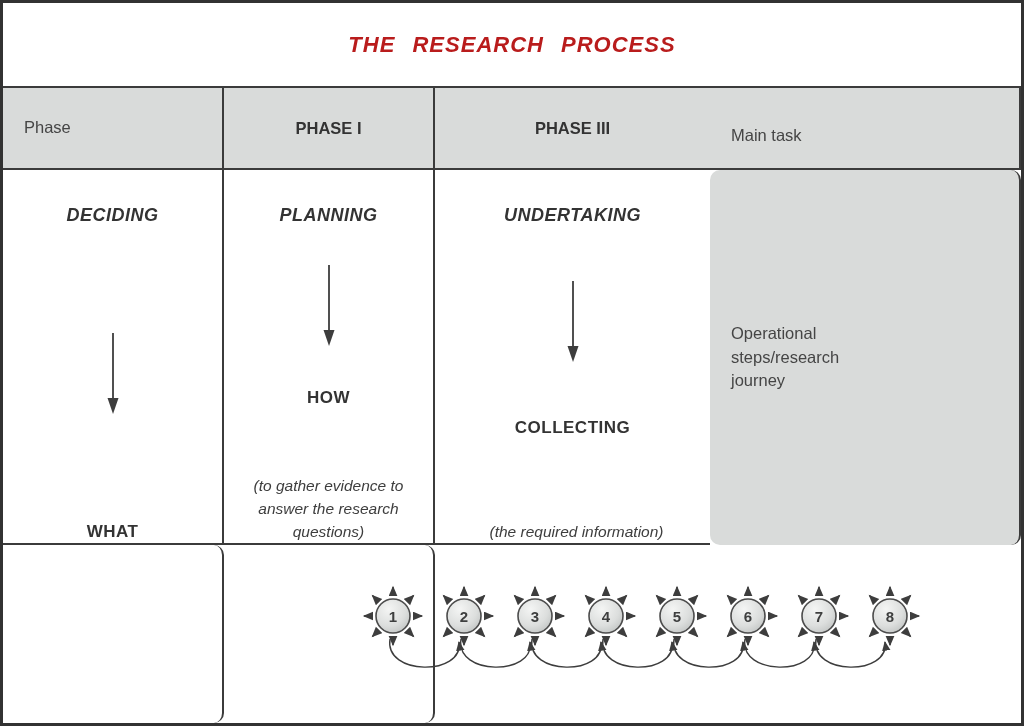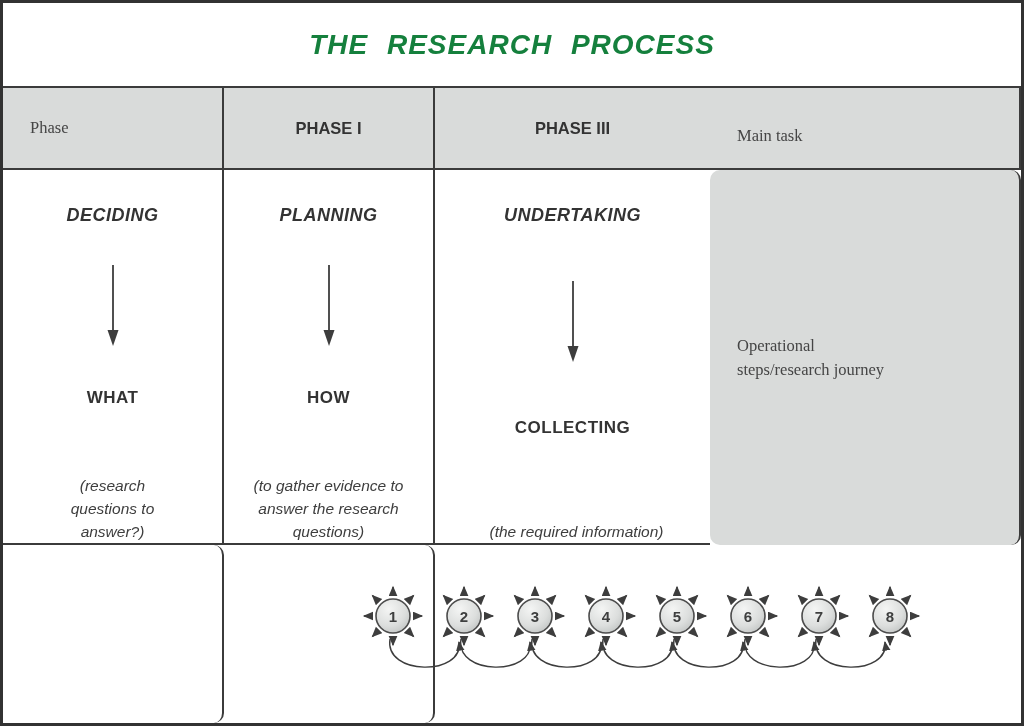--- a/index.html
+++ b/index.html
@@ -27,35 +27,34 @@
   .cell.last-row { border-bottom: none; border-radius: 10px; }
   .cell.gray { background: #d9dbda; }
 
   .title-cell {
     grid-column: 1 / 5;
     display: flex;
     align-items: center;
     justify-content: center;
   }
   .title-text {
-    font-size: 28px;
+    font-size: 22px;
     font-weight: bold;
     font-style: italic;
     letter-spacing: 1px;
     word-spacing: 10px;
-    color: #15803d;
+    color: #b91c1c;
   }
 
   .row-label {
     display: flex;
     align-items: center;
-    padding-left: 27px;
+    padding-left: 21px;
     font-size: 16.5px;
     color: #454545;
-    font-family: Liberation Serif, serif;
   }
   .row-label.top-align {
     align-items: flex-start;
     padding-top: 36px;
   }
   .row-label .label-text { line-height: 1.45; max-width: 160px; }
 
   .phase-head {
     display: flex;
     align-items: center;
@@ -133,21 +132,20 @@
     <span class="label-text">Main task</span>
   </div>
 
   <div class="cell task-col">
     <span class="task-word">DECIDING</span>
     <svg class="down-arrow" width="14" height="84" viewBox="0 0 14 84">
       <line x1="7" y1="2" x2="7" y2="70" stroke="#3d3d3d" stroke-width="1.8"></line>
       <polygon points="1.5,67 12.5,67 7,83" fill="#3d3d3d"></polygon>
     </svg>
     <span class="task-focus">WHAT</span>
-    <span class="task-note note-w1">(research questions to answer?)</span>
   </div>
 
   <div class="cell task-col">
     <span class="task-word">PLANNING</span>
     <svg class="down-arrow" width="14" height="84" viewBox="0 0 14 84">
       <line x1="7" y1="2" x2="7" y2="70" stroke="#3d3d3d" stroke-width="1.8"></line>
       <polygon points="1.5,67 12.5,67 7,83" fill="#3d3d3d"></polygon>
     </svg>
     <span class="task-focus">HOW</span>
     <span class="task-note note-w2">(to gather evidence to answer the research questions)</span>

